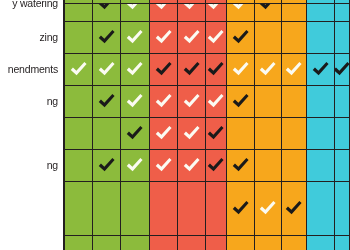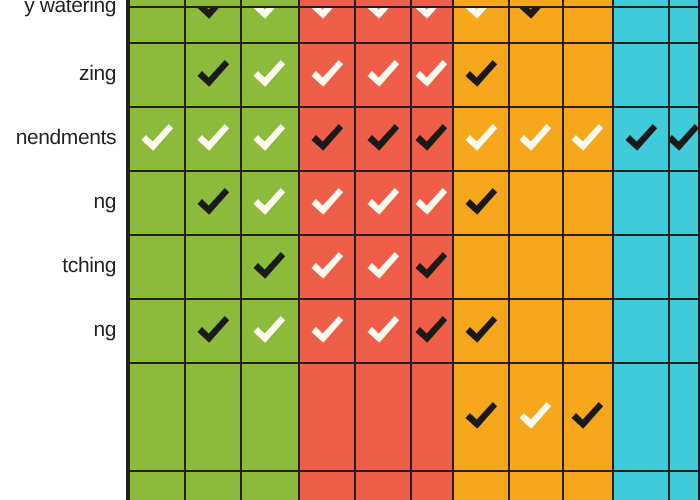--- a/index.html
+++ b/index.html
@@ -74,23 +74,20 @@
         <span class="labeltext">y watering</span>
       </div>
       <div class="labelcell" style="top: 54px; height: 32px;">
         <span class="labeltext">nendments</span>
       </div>
       <div class="labelcell" style="top: 22px; height: 32px;">
         <span class="labeltext">zing</span>
       </div>
       <div class="labelcell" style="top: 86px; height: 32px;">
         <span class="labeltext">ng</span>
-      </div>
-      <div class="labelcell" style="top: 118px; height: 32px;">
-        <span class="labeltext">tching</span>
       </div>
       <div class="labelcell" style="top: 150px; height: 32px;">
         <span class="labeltext">ng</span>
       </div>
     </div>
   <div class="vsep" style="left: 62.5px; z-index: 7;"></div>
 <div class="hrule" style="top: 22px;"></div>
     <div class="hrule" style="top: 54px;"></div>
     <div class="hrule" style="top: 86px;"></div>
     <div class="hrule" style="top: 118px;"></div>

